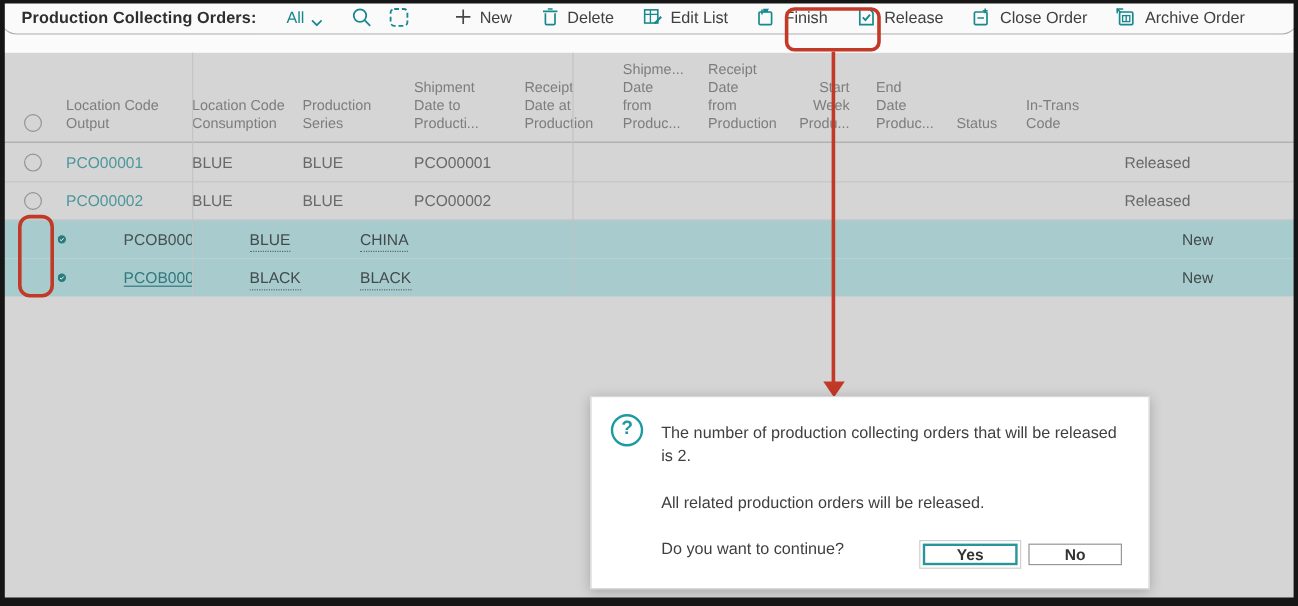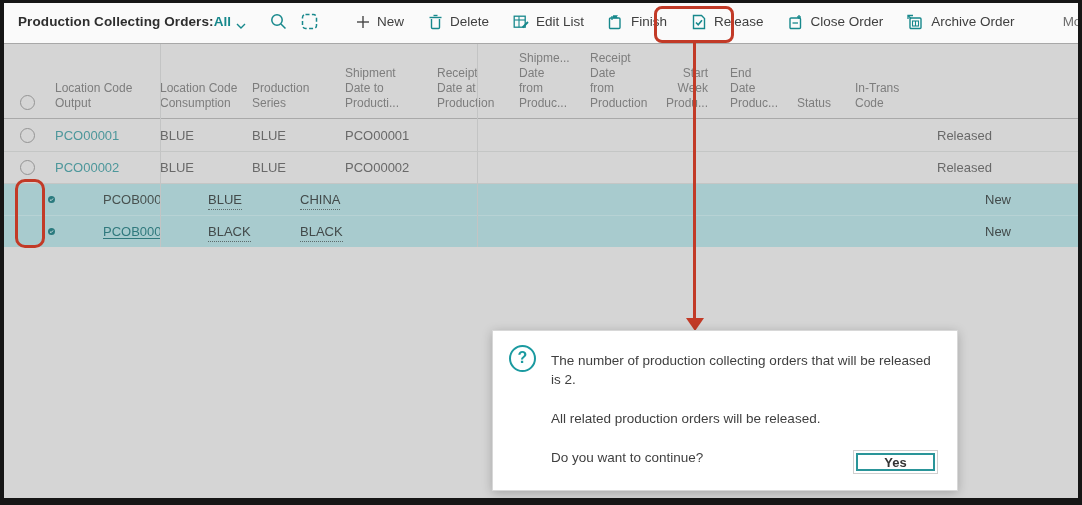--- a/index.html
+++ b/index.html
@@ -3,25 +3,25 @@
 <meta charset="utf-8">
 <style>
   * { margin:0; padding:0; box-sizing:border-box; }
   html,body { background:#ffffff; font-family:"Liberation Sans", sans-serif; }
 
   .screen { position:relative; width:1082px; height:505px; background:#fbfbfb; overflow:hidden; }
   .frame  { position:absolute; inset:0; border:4px solid #161616; border-bottom-width:7px; border-top-width:3px;
             pointer-events:none; z-index:50; }
 
   
-  .toolbar { position:absolute; left:0; top:0; right:0; height:44px; background:#fafafa;
+  .toolbar { position:absolute; left:0; top:0; right:0; height:29px; background:#fafafa;
              border-bottom:1px solid #a8a8a8; display:flex; align-items:center;
-             padding-left:18px; font-size:13.5px; color:#3d3d3d; white-space:nowrap; z-index:2; }
+             padding-left:18px; font-size:13.5px; color:#3d3d3d; white-space:nowrap; z-index:2;border-radius:21px; }
   .tb-title { font-weight:700; color:#2e2e2e; letter-spacing:.1px; }
-  .tb-filter { color:#17888c; margin-left:0; display:flex; align-items:flex-end; gap:5px; cursor:pointer; font-weight:700; }
+  .tb-filter { color:#17888c; margin-left:25px; display:flex; align-items:flex-end; gap:5px; cursor:pointer; font-weight:400; }
   .tb-divider { width:1px; height:22px; background:#d4d4d4; margin:0 12px; }
   .tb-btn { display:flex; align-items:center; gap:7px; margin-right:24px; cursor:pointer; color:#404040; }
   .tb-btn svg { display:block; }
   .tb-more { color:#6e6e6e; margin-right:0; }
   .icon-btn { display:flex; align-items:center; margin-right:14px; cursor:pointer; }
 
   
   .content { position:absolute; left:0; top:44px; right:0; bottom:0; background:#d5d5d5; z-index:1; }
   .gridcols { display:grid; grid-template-columns:55px 105px 92px 93px 92px 82px 71px 62px 78px 50px 65px 75px 115px 1fr; }
   .hrow { height:75px; align-items:end; border-bottom:1px solid #a9a9a9; }
@@ -300,17 +300,18 @@
   <div class="dialog">
     <div class="q-icon">?</div>
     <div class="dlg-text">
       <div>The number of production collecting orders that will be released
 is 2.</div>
       <div>All related production orders will be released.</div>
       <div>Do you want to continue?</div>
     </div>
     <div class="dlg-buttons">
       <div class="btn btn-yes">Yes</div>
+      <div class="btn btn-no">No</div>
     </div>
   </div>
 
   <div class="frame"></div>
 </div>
 
 </body></html>

